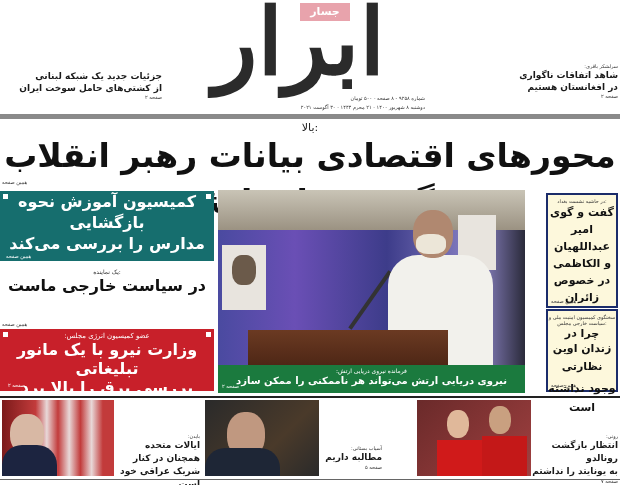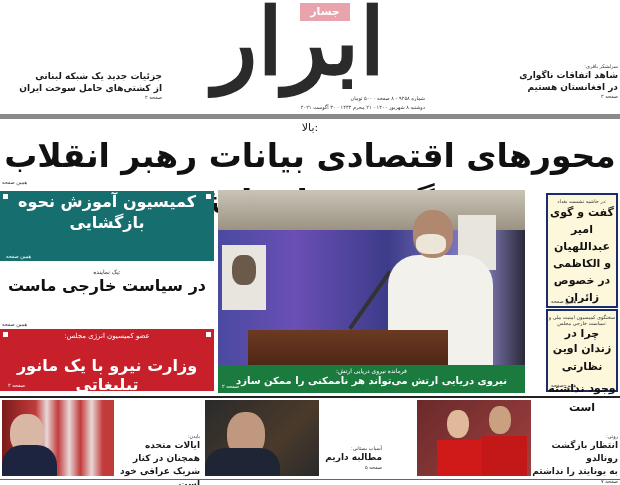--- a/index.html
+++ b/index.html
@@ -75,34 +75,35 @@
 <div class="abs topbar"></div>
 
 <div class="abs kicker">بالا:</div>
 <div class="abs headline">محورهای اقتصادی بیانات رهبر انقلاب پیگیری و اجرا شود</div>
 <div class="abs tiny" style="left:2px; top:179px;">همین صفحه</div>
 
 <div class="abs box teal" style="left:0; top:191px; width:214px; height:70px;">
   <span class="corner" style="left:3px;top:3px;"></span>
   <span class="corner" style="right:3px;top:3px;"></span>
   <div class="h">کمیسیون آموزش نحوه بازگشایی</div>
+  <div class="h">مدارس را بررسی می‌کند</div>
   <div class="tiny" style="position:absolute;left:6px;bottom:2px;color:#fff;">همین صفحه</div>
 </div>
 
 <div class="abs plain" style="left:0; top:268px; width:214px; height:55px;">
   <div class="pre">یک نماینده:</div>
   <div class="h">در سیاست خارجی ماست</div>
   <div class="tiny" style="position:absolute;left:2px;bottom:-4px;">همین صفحه</div>
 </div>
 
 <div class="abs box red" style="left:0; top:329px; width:214px; height:62px;">
   <span class="corner" style="left:3px;top:3px;"></span>
   <span class="corner" style="right:3px;top:3px;"></span>
   <div class="pre" style="padding-top:3px;">عضو کمیسیون انرژی مجلس:</div>
-  <div class="h" style="line-height:19px;margin-top:16px;">وزارت نیرو با یک مانور تبلیغاتی</div>
+  <div class="h" style="line-height:19px;">وزارت نیرو با یک مانور تبلیغاتی</div>
   <div class="h" style="line-height:19px;">بررسی برق را بالا برد</div>
   <div class="tiny" style="position:absolute;left:8px;bottom:3px;color:#fff;">صفحه ۲</div>
 </div>
 
 <div class="abs photo">
   <div class="curtain"></div>
   <div class="portrait">
       <div class="f"></div>
     </div>
   <div class="portrait2"></div>

